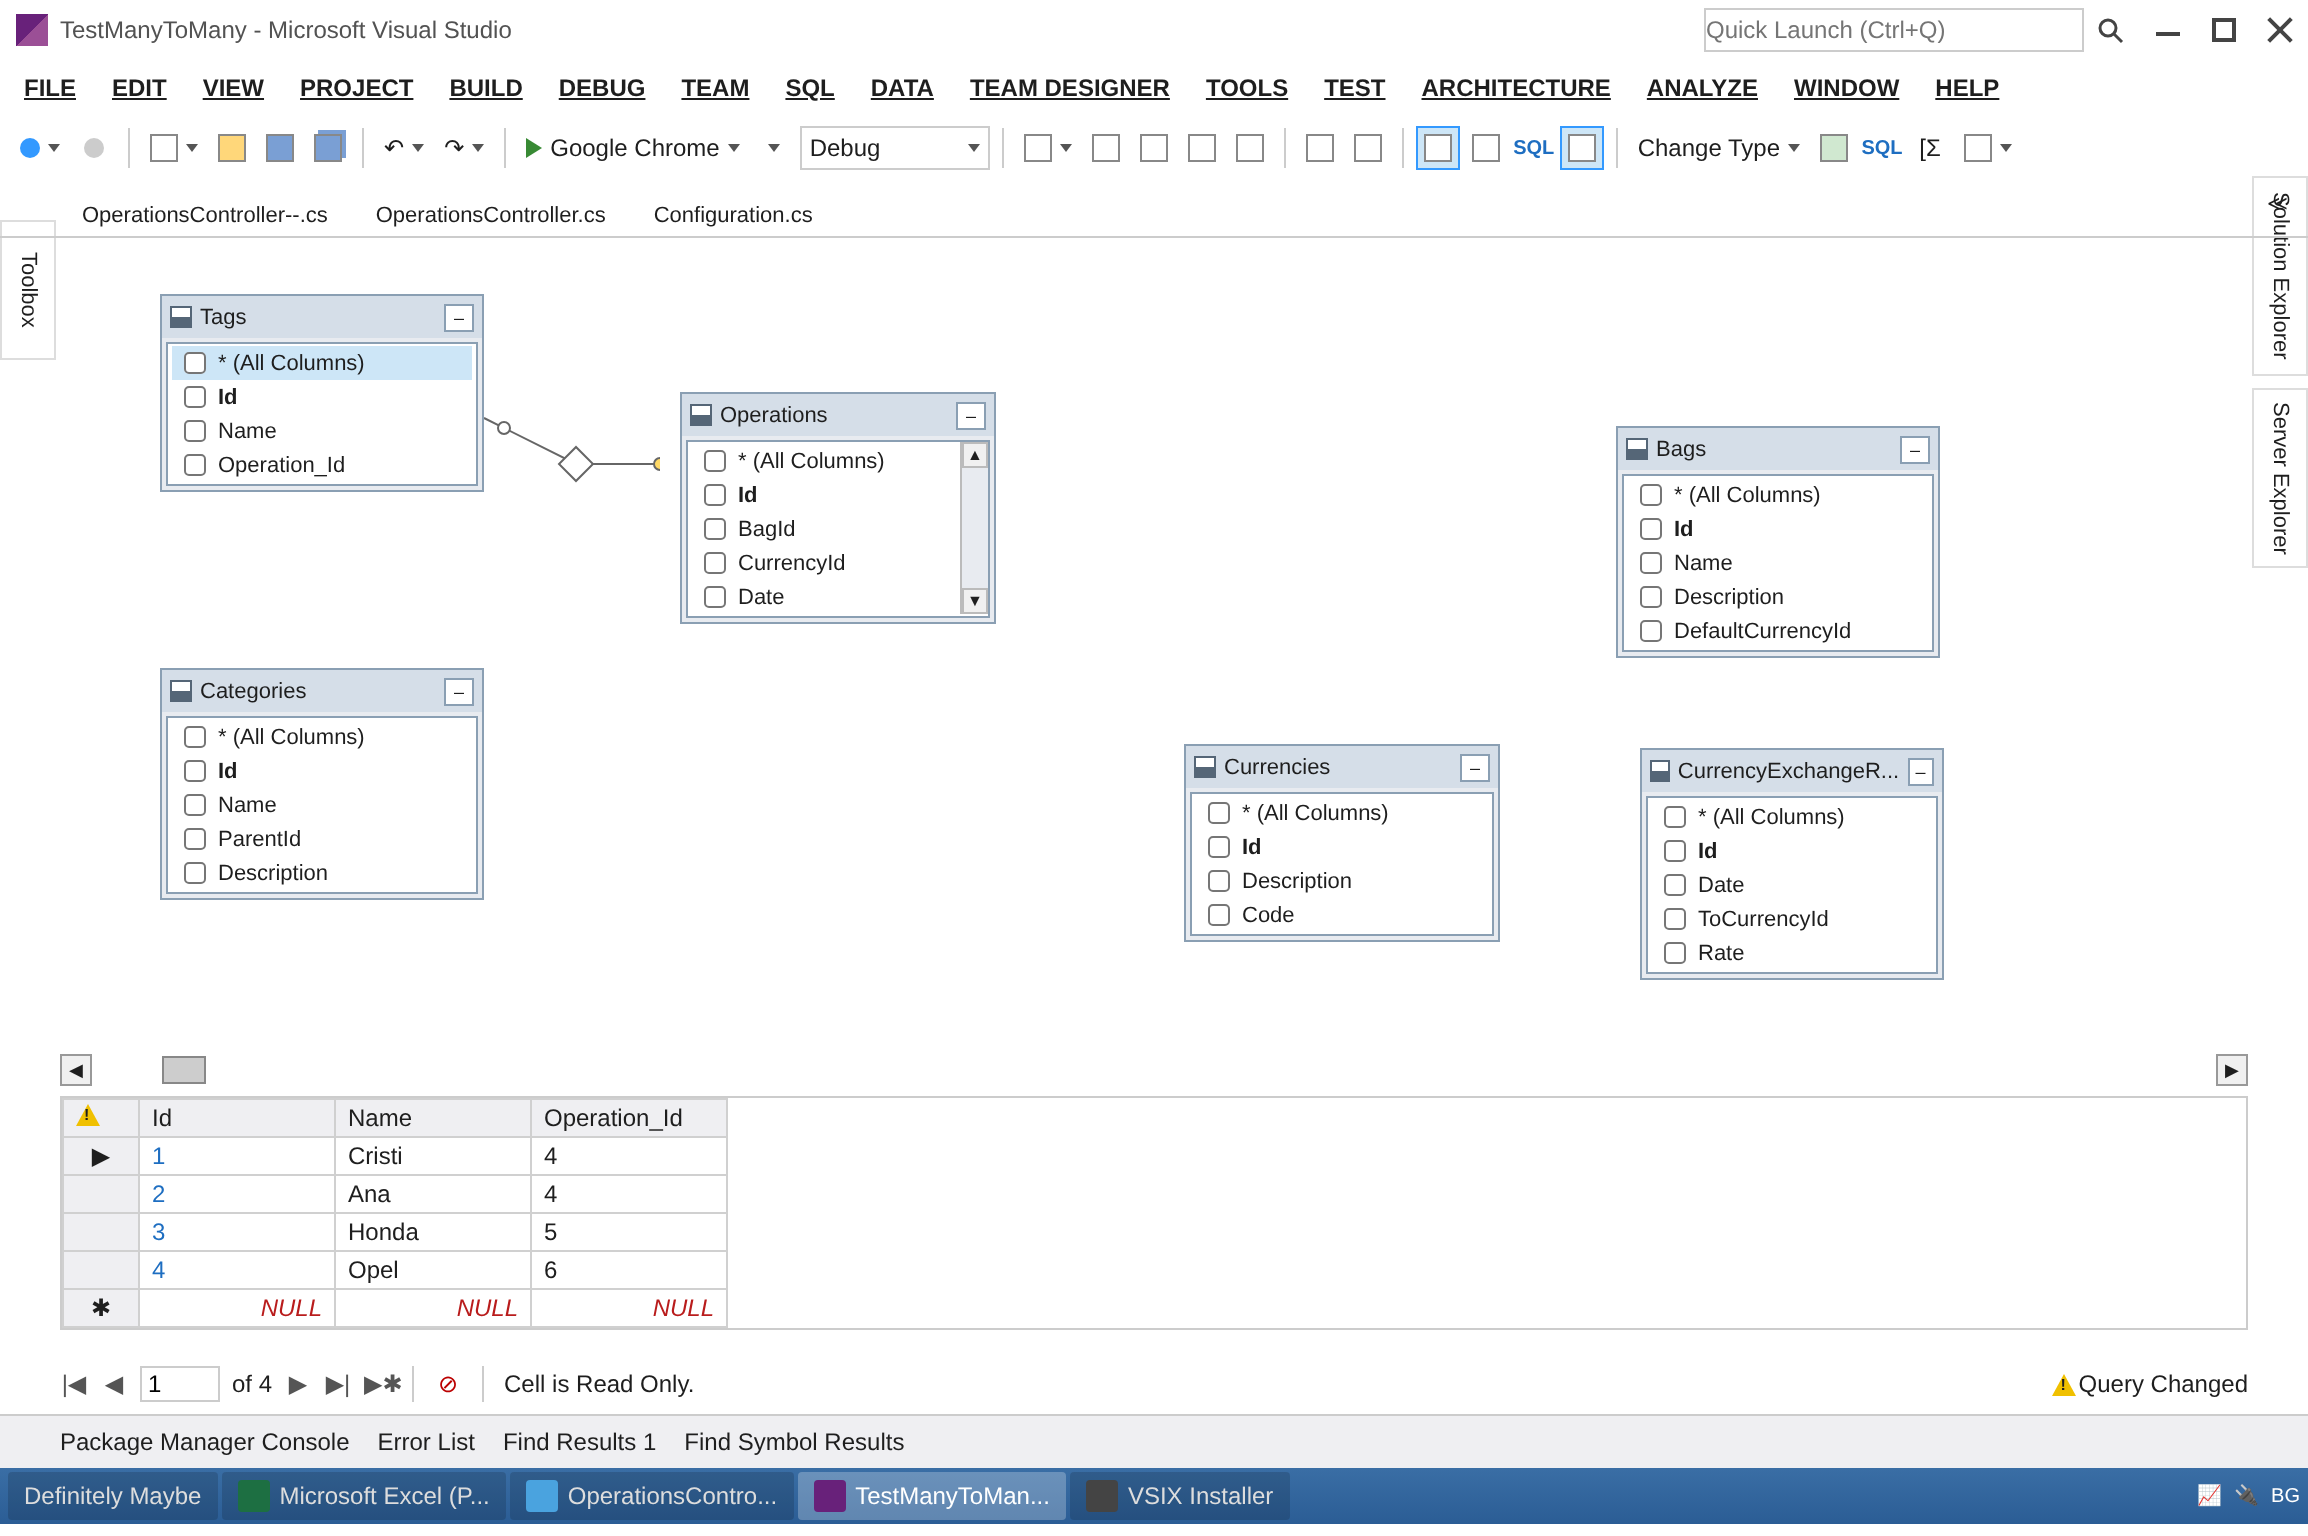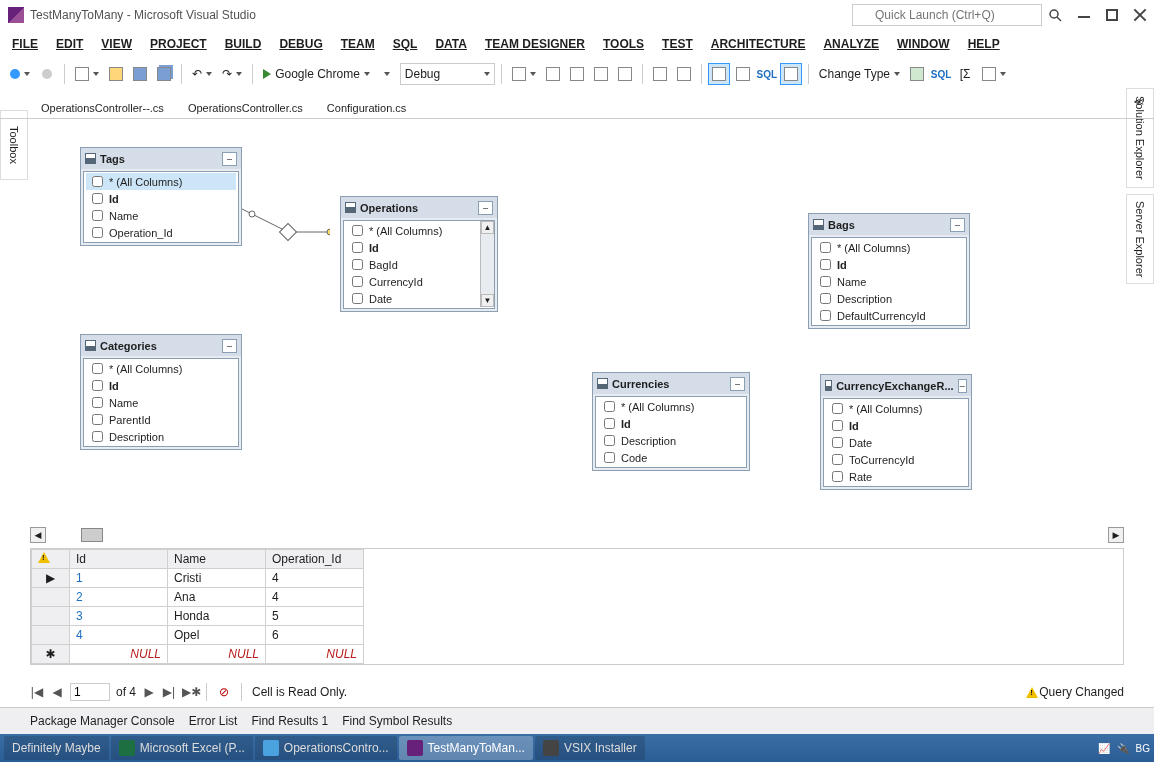--- a/index.html
+++ b/index.html
@@ -3,21 +3,21 @@
 <meta charset="utf-8">
 <style>
 * { box-sizing: border-box; font-family: 'Segoe UI', Tahoma, sans-serif; }
 body { margin: 0; padding: 0; background: #fff; font-size: 12px; color: #1e1e1e; }
 
 
 .titlebar { display: flex; align-items: center; height: 30px; padding: 0 8px; }
 .titlebar .vs-icon { width: 16px; height: 16px; background: linear-gradient(135deg,#68217a 50%,#9b4f96 50%); margin-right: 6px; }
 .titlebar .title-text { color: #525252; font-size: 12px; flex: 0 0 auto; }
 .titlebar .spacer { flex: 1; }
-.quick-launch { width: 190px; height: 22px; border: 1px solid #ccc; padding: 2px 22px; color: #555; font-size: 12px; background: #fff; }
+.quick-launch { width: 190px; height: 22px; border: 1px solid #ccc; padding: 2px 0; color: #555; font-size: 12px; background: #fff; }
 .search-icon { width: 26px; height: 22px; display:inline-flex;align-items:center;justify-content:center;}
 .search-icon svg { stroke:#444; }
 .win-controls { display: flex; gap: 16px; margin-left: 10px; }
 .win-controls div { width: 12px; height: 12px; position: relative; }
 .win-min::after { content:""; position:absolute; bottom:3px; left:0; right:0; border-bottom:2px solid #444;}
 .win-max::after { content:""; position:absolute; inset:0; border:2px solid #444;}
 .win-close::before,.win-close::after{content:"";position:absolute;left:5px;top:-2px;height:16px;border-left:2px solid #444;}
 .win-close::before{transform:rotate(45deg);} .win-close::after{transform:rotate(-45deg);}
 
 
@@ -54,21 +54,21 @@
 .left-strip span, .right-strip span { writing-mode:vertical-rl; font-size:11px; }
 .right-strip { position:absolute; right:0; top:90px; width:28px; border:1px solid #ddd; display:flex; align-items:center; justify-content:center;}
 .right-strip.se { height:100px; top:88px;}
 .right-strip.srv { height:90px; top:194px;}
 
 
 .design-area { position:relative; height: 407px; margin-left:30px; margin-right:30px; background:#fff; overflow:hidden;}
 .table-box { position:absolute; background:#e8ebf0; border:1px solid #8a9fb3; font-size:11px; }
 .table-box .tb-header { background:#d5dee8; display:flex; align-items:center; height:21px; padding:0 4px; gap:4px;}
 .table-box .tb-header .grid-ico { width:11px; height:11px; border:1px solid #567; display:inline-block; background:linear-gradient(#fff 50%,#567 50%);}
-.table-box .tb-header .tb-title { flex:1; font-weight:bold;}
+.table-box .tb-header .tb-title { flex:1; font-weight:normal;}
 .table-box .tb-header .winbtn { width:15px;height:14px;border:1px solid #8a9fb3; background:#fff; font-size:9px; display:flex;align-items:center;justify-content:center;}
 .table-box .tb-body { padding:1px 2px; background:#fff; border:1px solid #8a9fb3; margin:2px;}
 .tb-row { display:flex; align-items:center; gap:3px; padding:1px 2px; height:17px;}
 .tb-row input[type=checkbox] { width:11px; height:11px; }
 .tb-row.pk label { font-weight:bold;}
 .tb-row.sel { background:#cde6f7; }
 .tb-row label { display:flex;align-items:center;gap:3px;font-size:11px;}
 .scroll-ind { position:absolute; right:3px; width:14px; background:#e8ebf0; border-left:1px solid #bbb;}
 .scroll-ind .sbtn { height:13px; background:#f0f0f0; border:1px solid #bbb; font-size:8px; display:flex;align-items:center;justify-content:center;}
 

